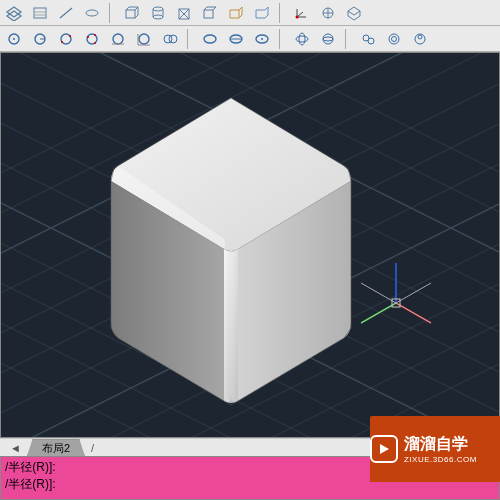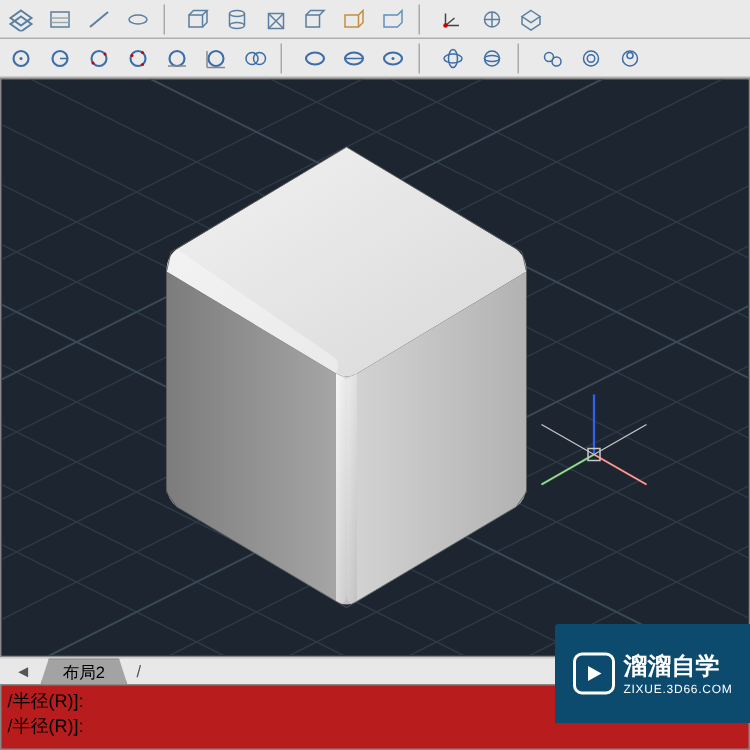--- a/index.html
+++ b/index.html
@@ -47,39 +47,39 @@
   .tab {
     padding: 1px 14px;
     background: #a3a3a3;
     border: 1px solid #999;
     border-bottom: none;
     margin-left: 2px;
     color: #000;
     clip-path: polygon(10% 0, 90% 0, 100% 100%, 0 100%);
   }
   .cmdarea {
-    background: #b91c1c;
+    background: #ec4899;
     border: 1px solid #888;
     height: 44px;
     font-size: 12px;
     padding: 2px 4px;
     color: #000;
     position: relative;
   }
   .watermark {
     position: absolute;
     right: 0;
     bottom: 18px;
     width: 130px;
     height: 66px;
-    background: #0c4a6e;
+    background: #c2410c;
     color: #fff;
     display: flex;
     align-items: center;
-    justify-content: center;
+    justify-content: flex-start;
     gap: 6px;
     font-size: 16px;
     border-top-left-radius: 2px;
   }
   .watermark .play {
     width: 28px; height: 28px;
     border: 2px solid #fff; border-radius: 6px;
     display:flex; align-items:center; justify-content:center;
   }
   .watermark .sub { font-size: 8px; letter-spacing: .5px; }

